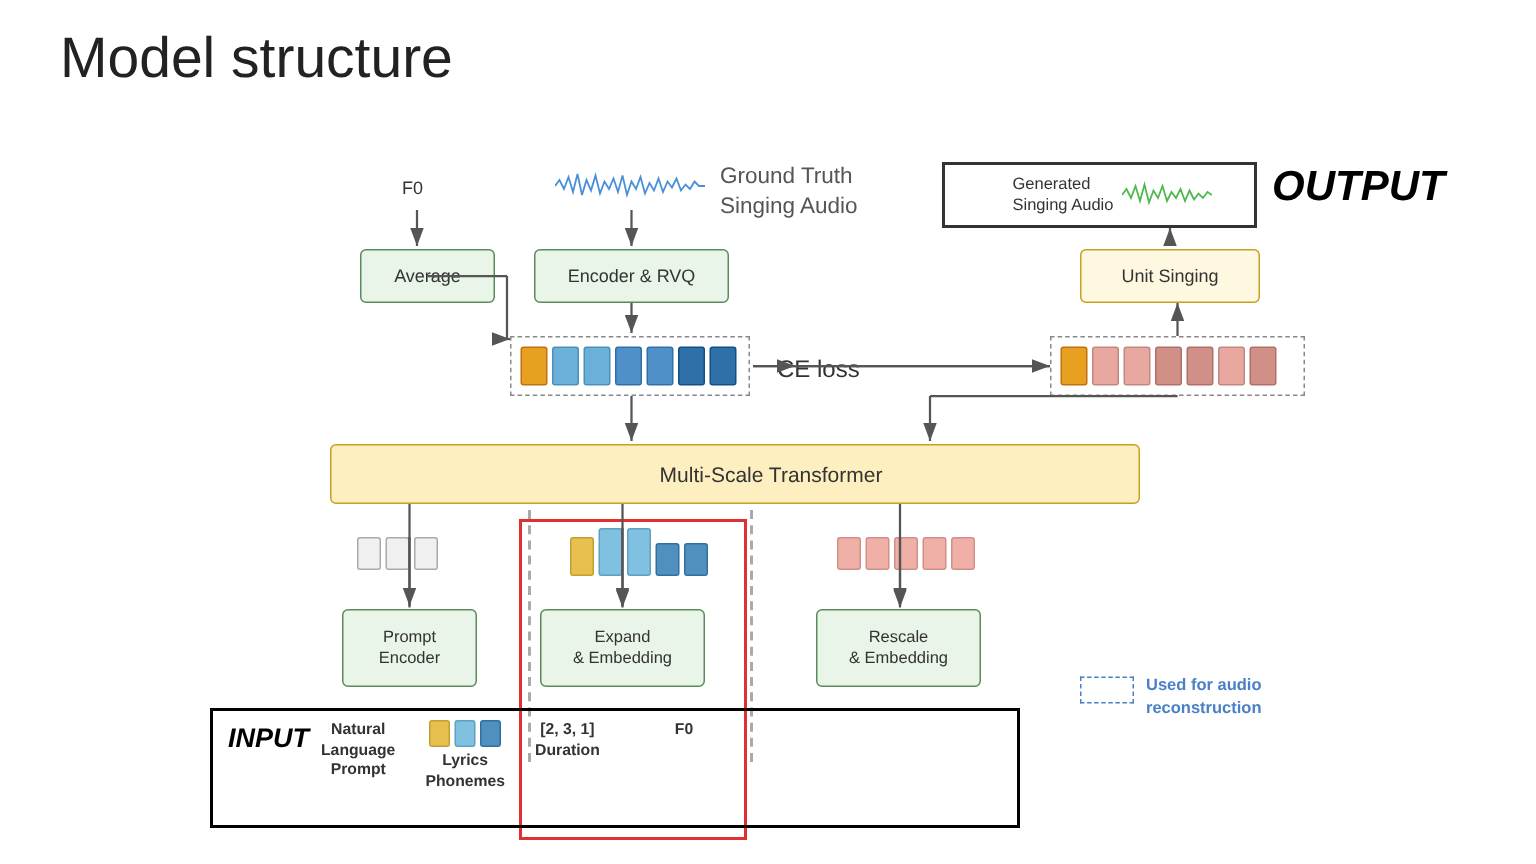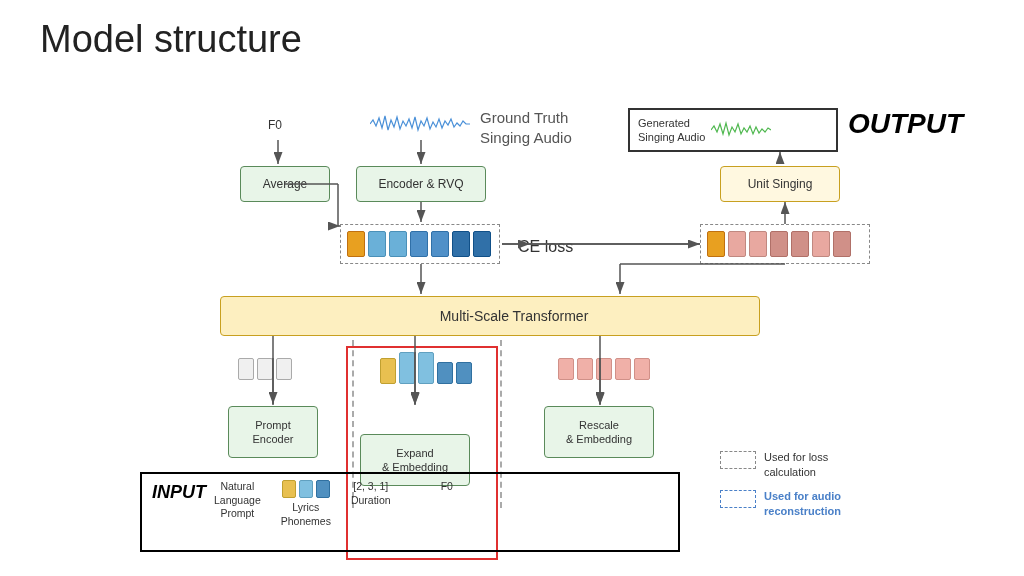--- a/index.html
+++ b/index.html
@@ -65,20 +65,21 @@
       border: 2px solid #333;
       display: flex;
       align-items: center;
       padding: 4px 8px;
       gap: 6px;
     }
     .generated-box-label {
       font-size: 11px;
       color: #333;
       line-height: 1.3;
+      margin-left: 37px;
     }
     .waveform-gen {
       width: 60px;
       height: 22px;
       flex-shrink: 0;
     }
 
     .output-label {
       position: absolute;
       top: 108px;
@@ -277,21 +278,20 @@
       border: 1.5px solid #5a8a5a;
       border-radius: 4px;
       background: #e8f5e8;
       display: flex;
       align-items: center;
       justify-content: center;
       font-size: 11px;
       color: #333;
       text-align: center;
       line-height: 1.3;
-      margin-top: 28px;
     }
 
     .box-rescale {
       position: absolute;
       top: 406px;
       left: 544px;
       width: 110px;
       height: 52px;
       border: 1.5px solid #5a8a5a;
       border-radius: 4px;
@@ -327,20 +327,21 @@
       margin-top: 2px;
       margin-right: 8px;
       white-space: nowrap;
     }
 
     .input-content {
       display: flex;
       gap: 20px;
       align-items: flex-start;
       flex: 1;
+      font-weight: bold;
     }
 
     .input-item {
       display: flex;
       flex-direction: column;
       align-items: center;
       gap: 3px;
     }
 
     .input-item-text {
@@ -569,24 +570,20 @@
       </div>
 
       <div class="input-item" style="margin-left:30px">
         <div class="input-item-text">F0</div>
       </div>
     </div>
   </div>
 
   <div class="legend">
     <div class="legend-item">
-      <div class="legend-box-dashed"></div>
-      <div class="legend-text">Used for loss<br>calculation</div>
-    </div>
-    <div class="legend-item">
       <div class="legend-box-blue-dashed"></div>
       <div class="legend-text-blue">Used for audio<br>reconstruction</div>
     </div>
   </div>
 
   <svg class="arrows-svg" viewBox="0 0 1024 576">
     <defs>
       <marker id="arrowhead" markerWidth="8" markerHeight="6" refX="8" refY="3" orient="auto">
         <polygon points="0 0, 8 3, 0 6" fill="#555"></polygon>
       </marker>

